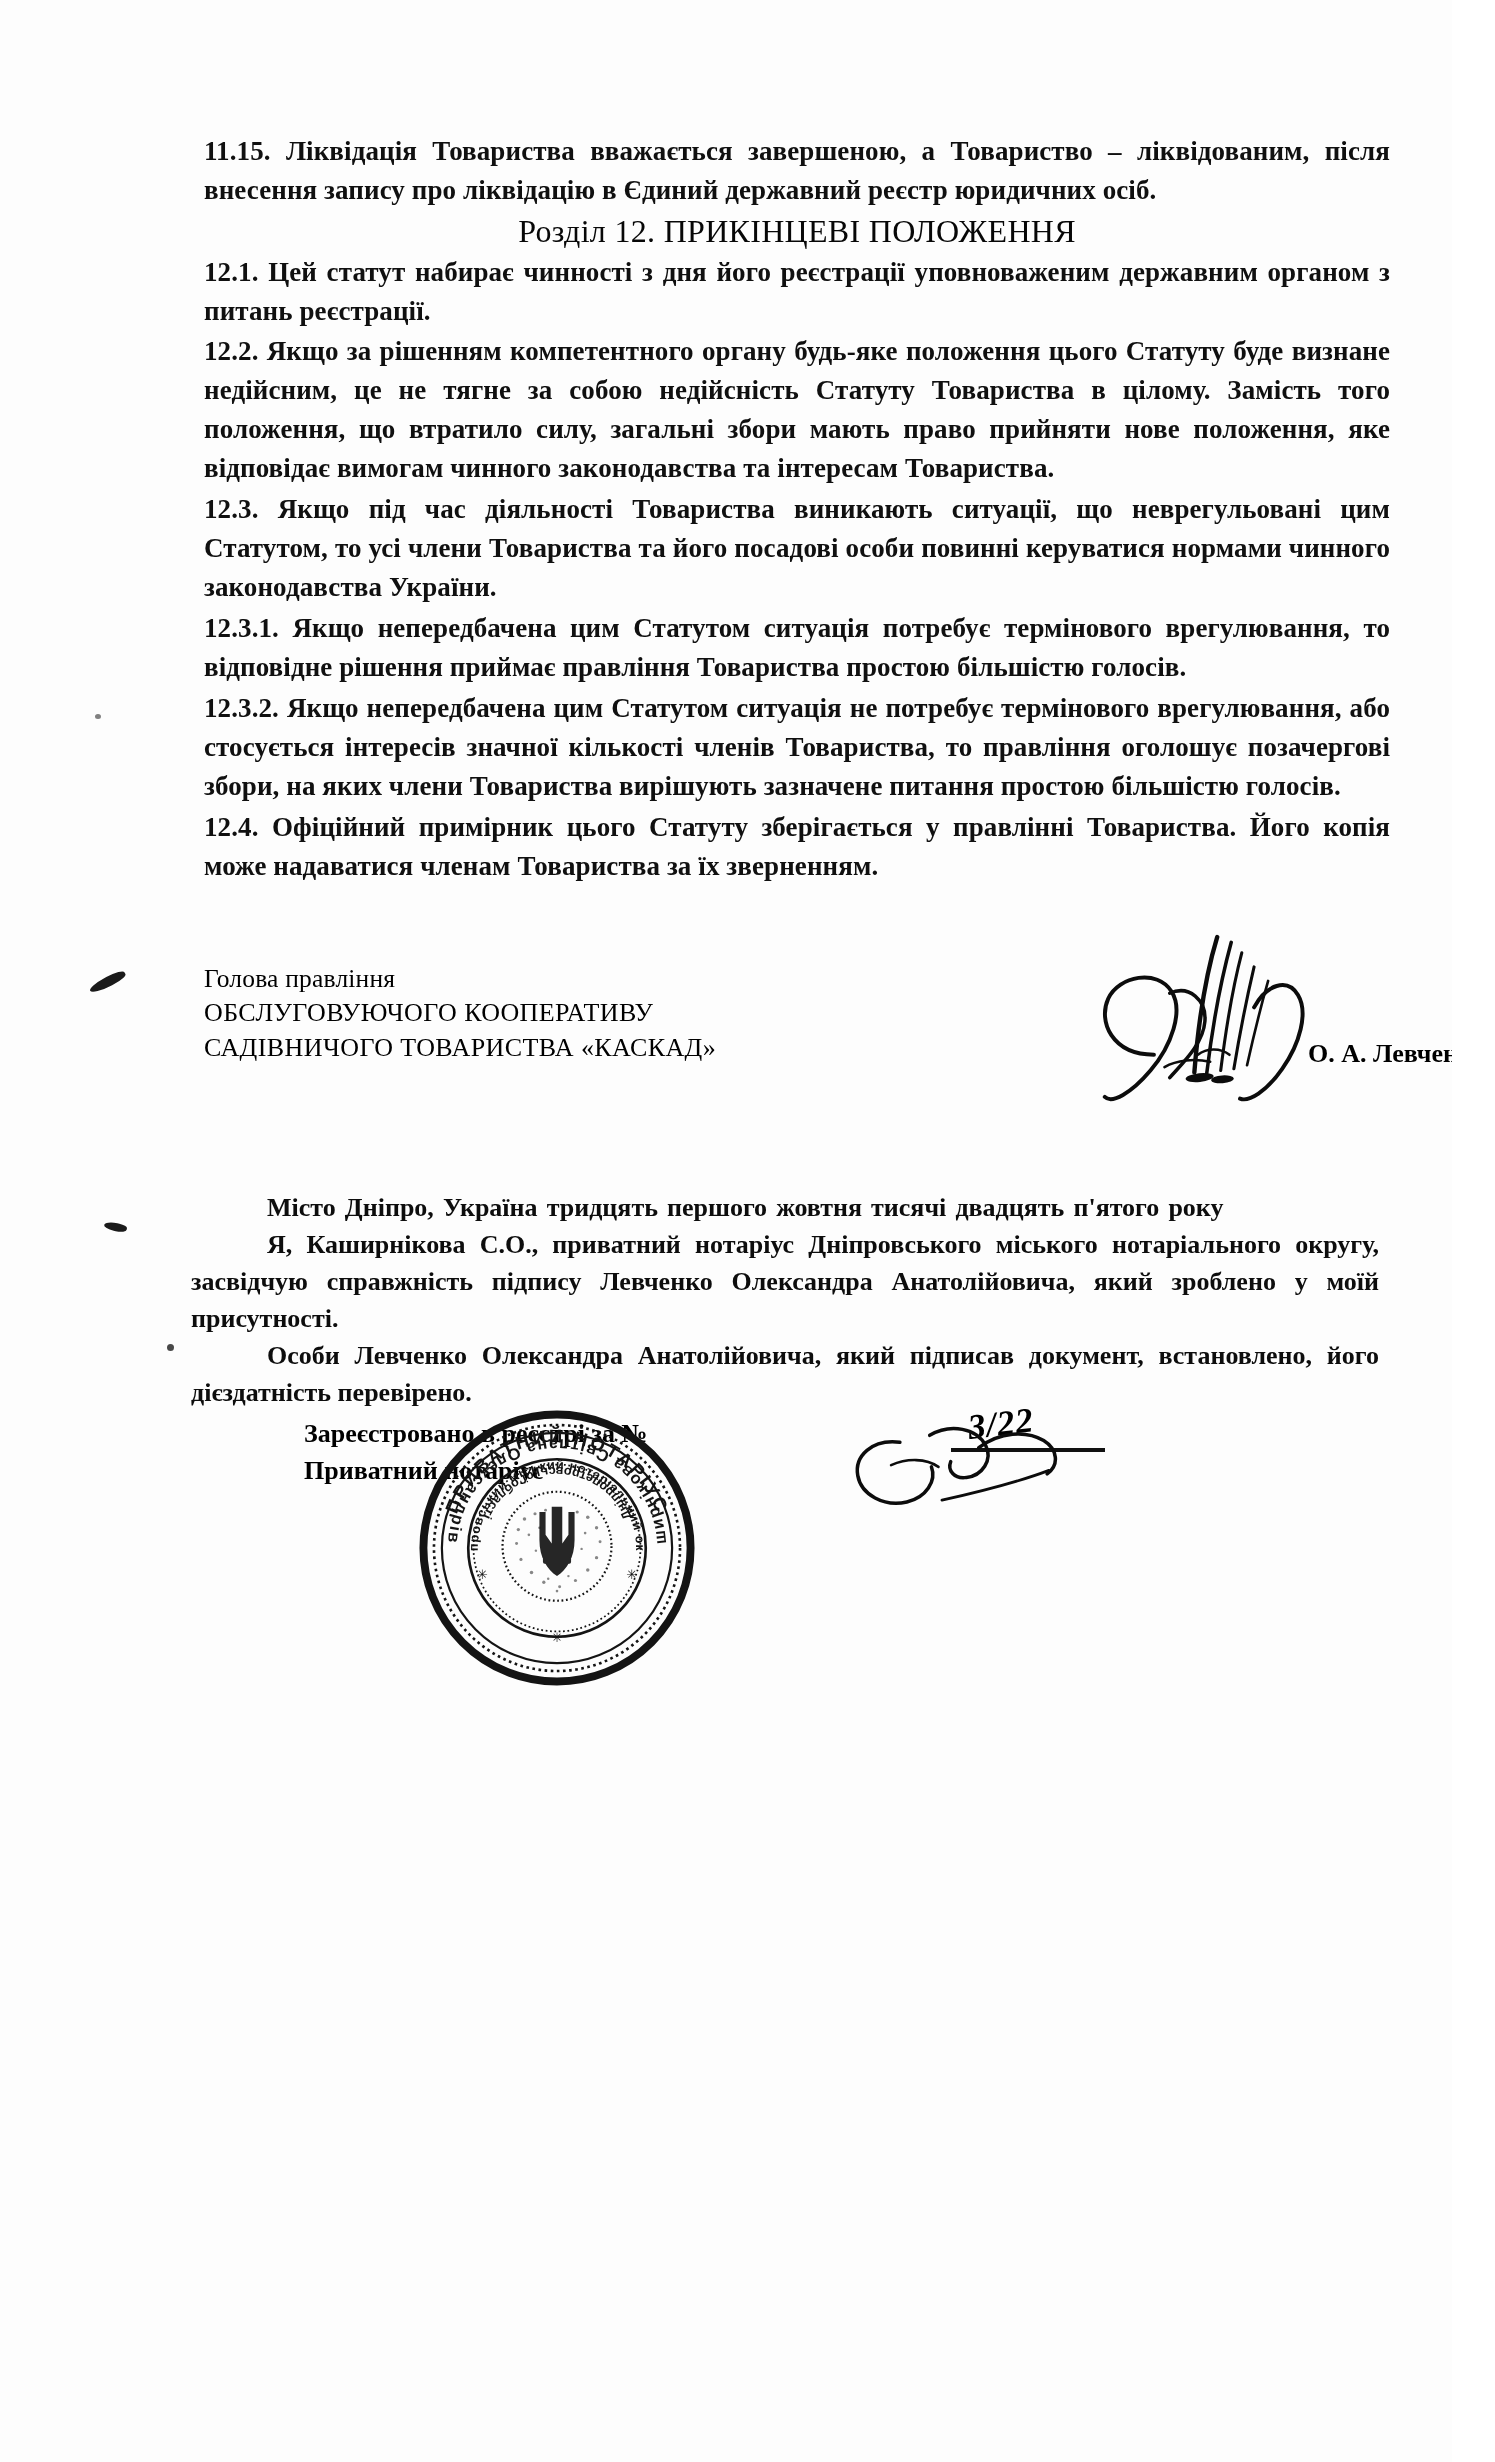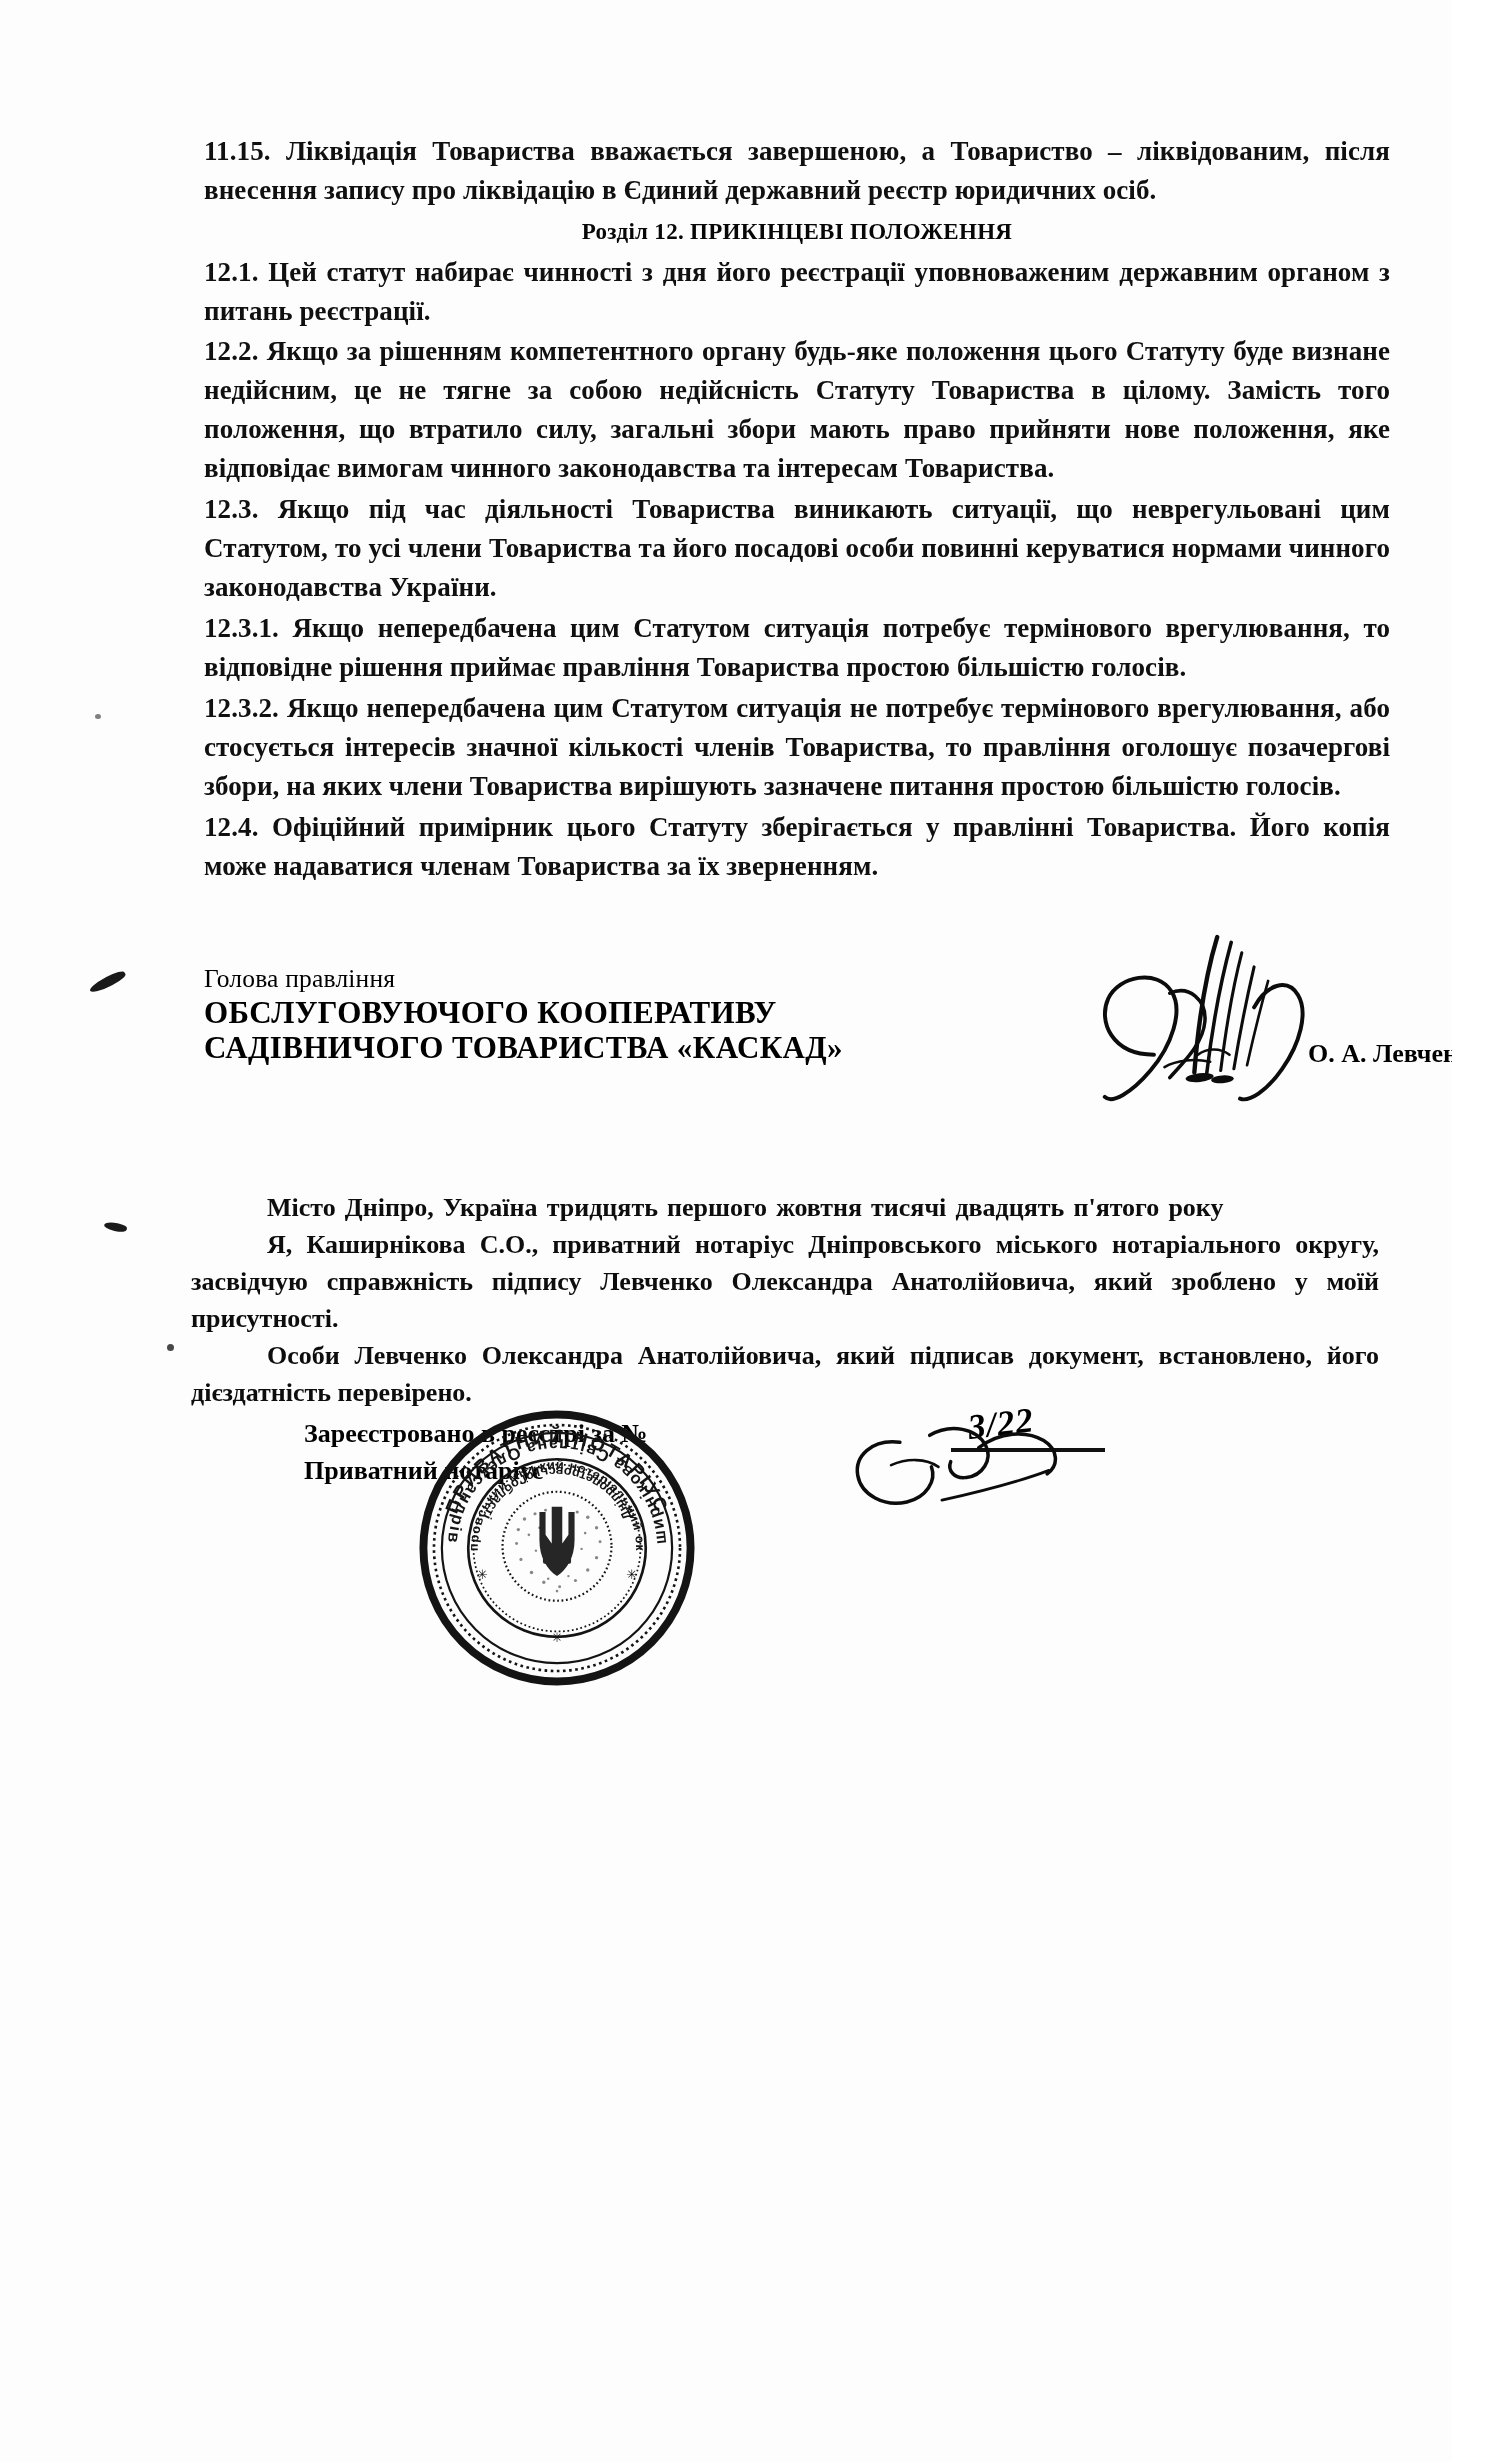--- a/index.html
+++ b/index.html
@@ -35,46 +35,46 @@
     font-size: 27px;
     line-height: 39px;
     text-align: justify;
     text-justify: inter-word;
     letter-spacing: 0.1px;
     font-weight: 600;
     color: #101010;
   }
   .chapter-heading {
     margin: 1.8px 0 1.8px 0;
-    font-size: 23px;
+    font-size: 32px;
     line-height: 39px;
-    font-weight: 700;
+    font-weight: 400;
     text-align: center;
     letter-spacing: 0.3px;
     color: #070707;
   }
 
   
   .sign-block {
     position: absolute;
     left: 204px;
     top: 963px;
     width: 1196px;
     height: 176px;
   }
   .sign-role {
     font-size: 25.5px;
     line-height: 32px;
     font-weight: 400;
     letter-spacing: 0.2px;
   }
   .sign-org {
-    font-size: 31px;
+    font-size: 26px;
     line-height: 35px;
-    font-weight: 700;
+    font-weight: 400;
     letter-spacing: 0.4px;
     text-transform: uppercase;
   }
   .sign-right {
     position: absolute;
     left: 862px;
     top: 0;
     width: 334px;
     height: 158px;
   }

